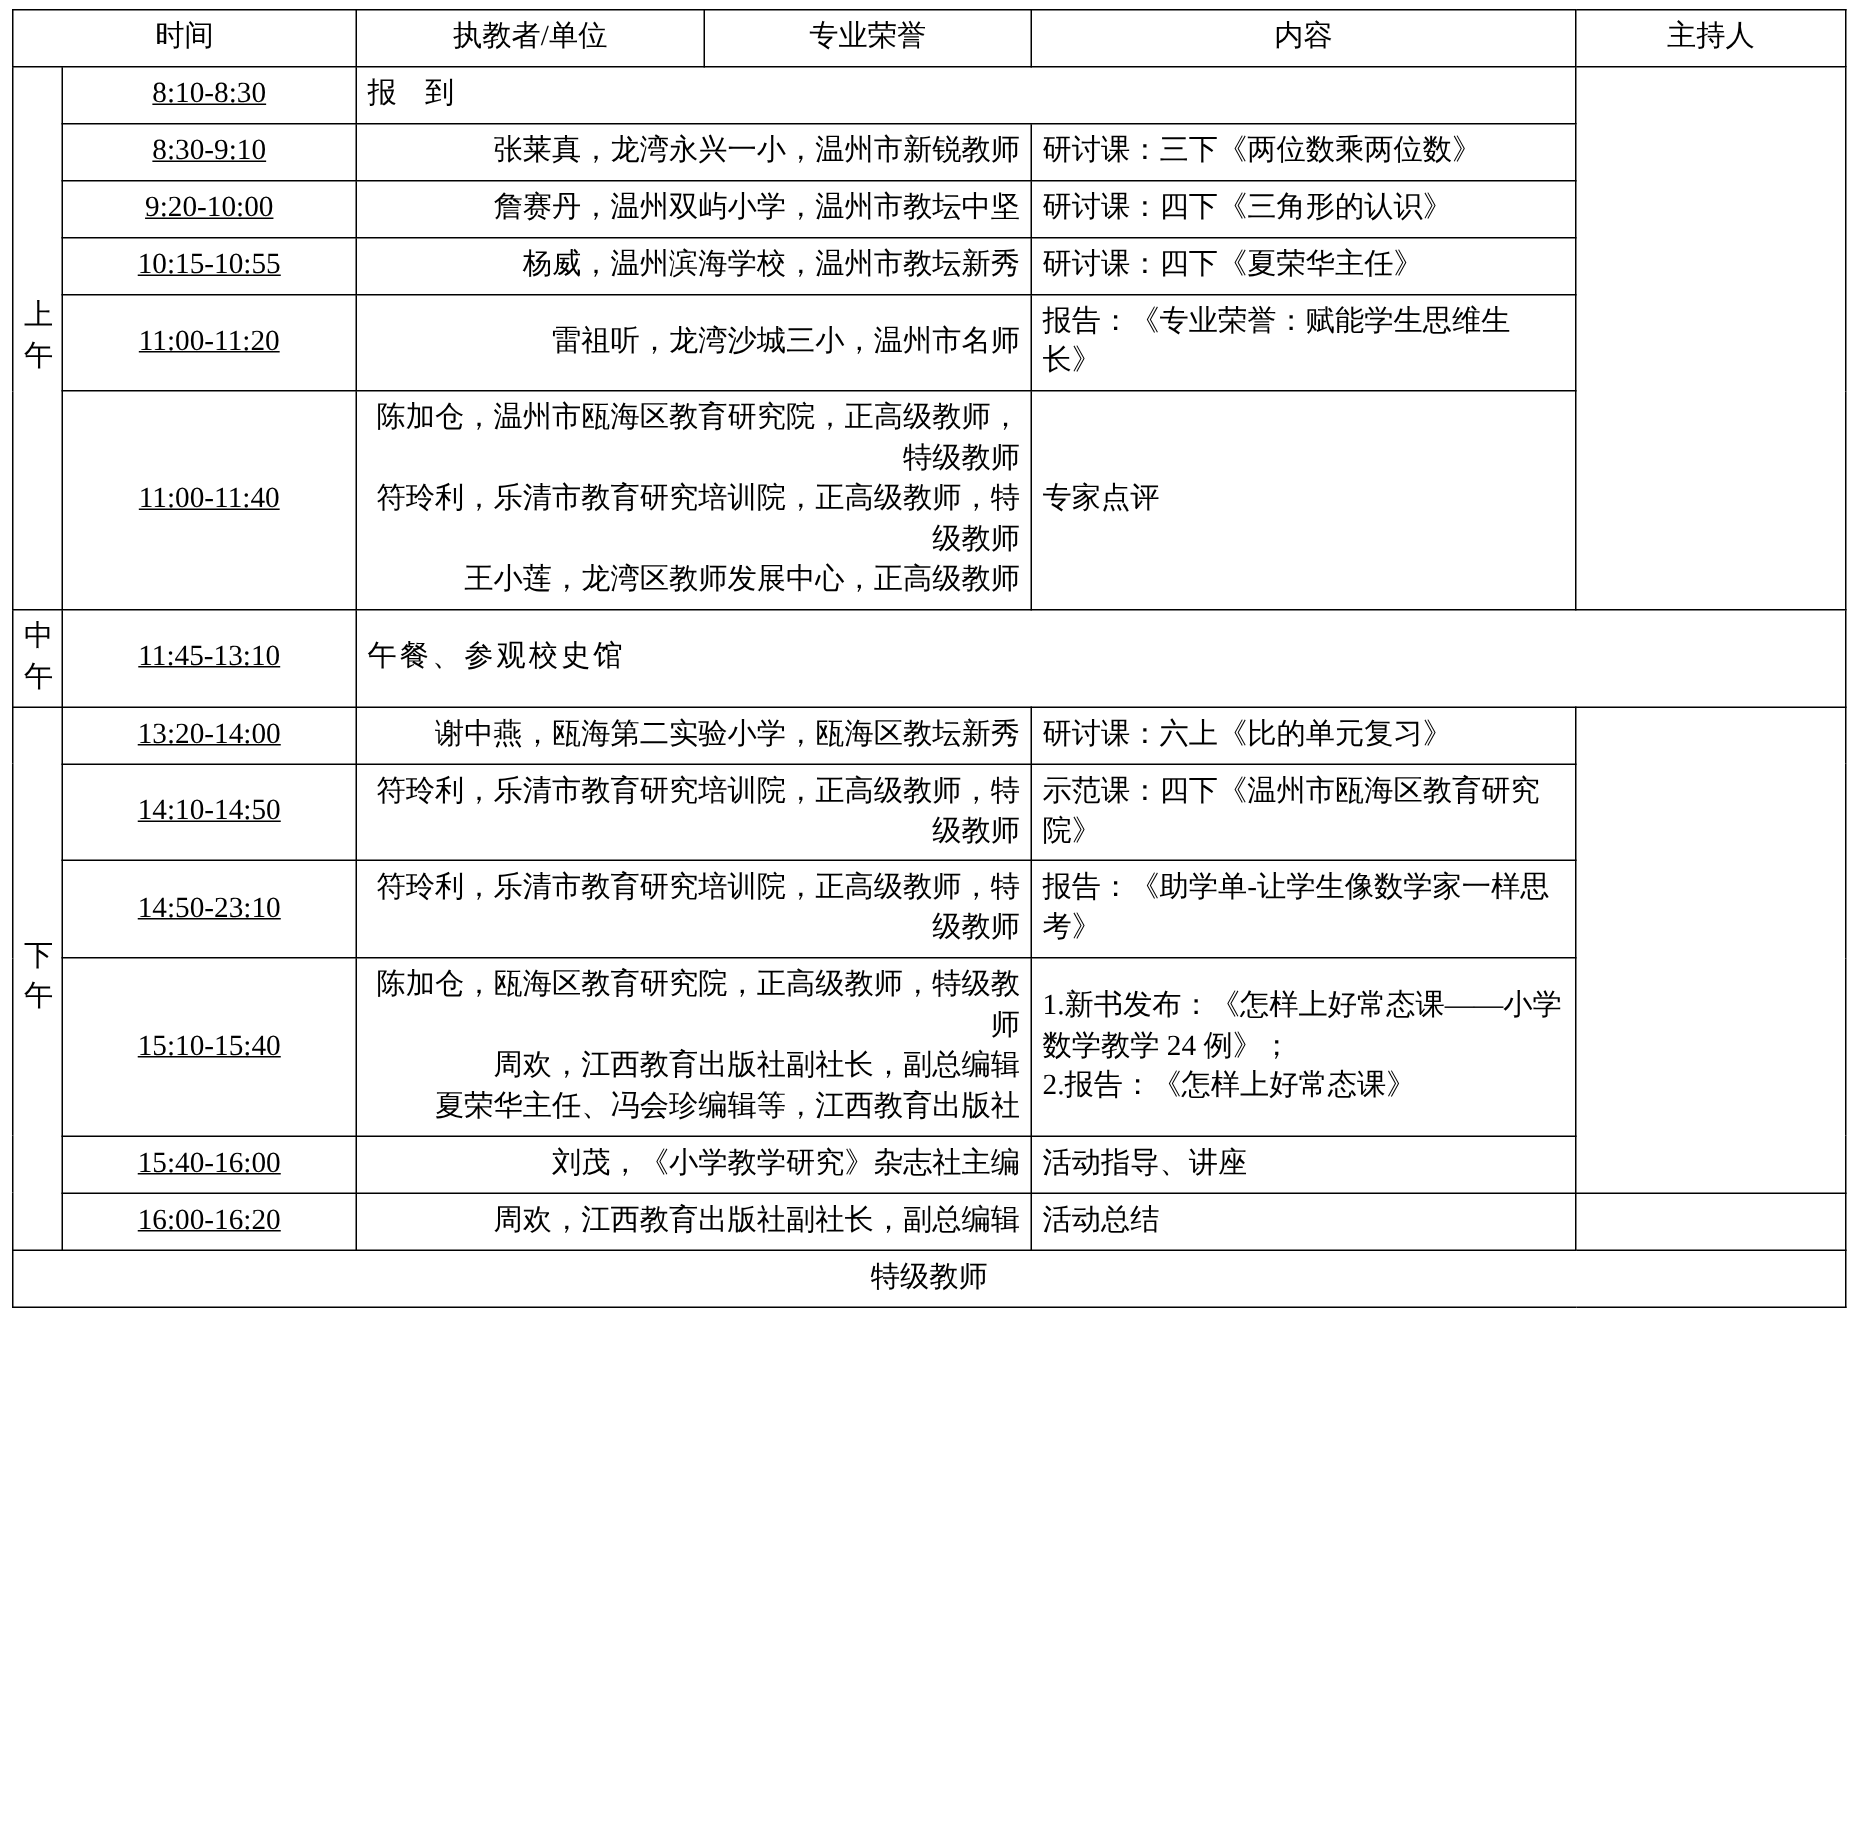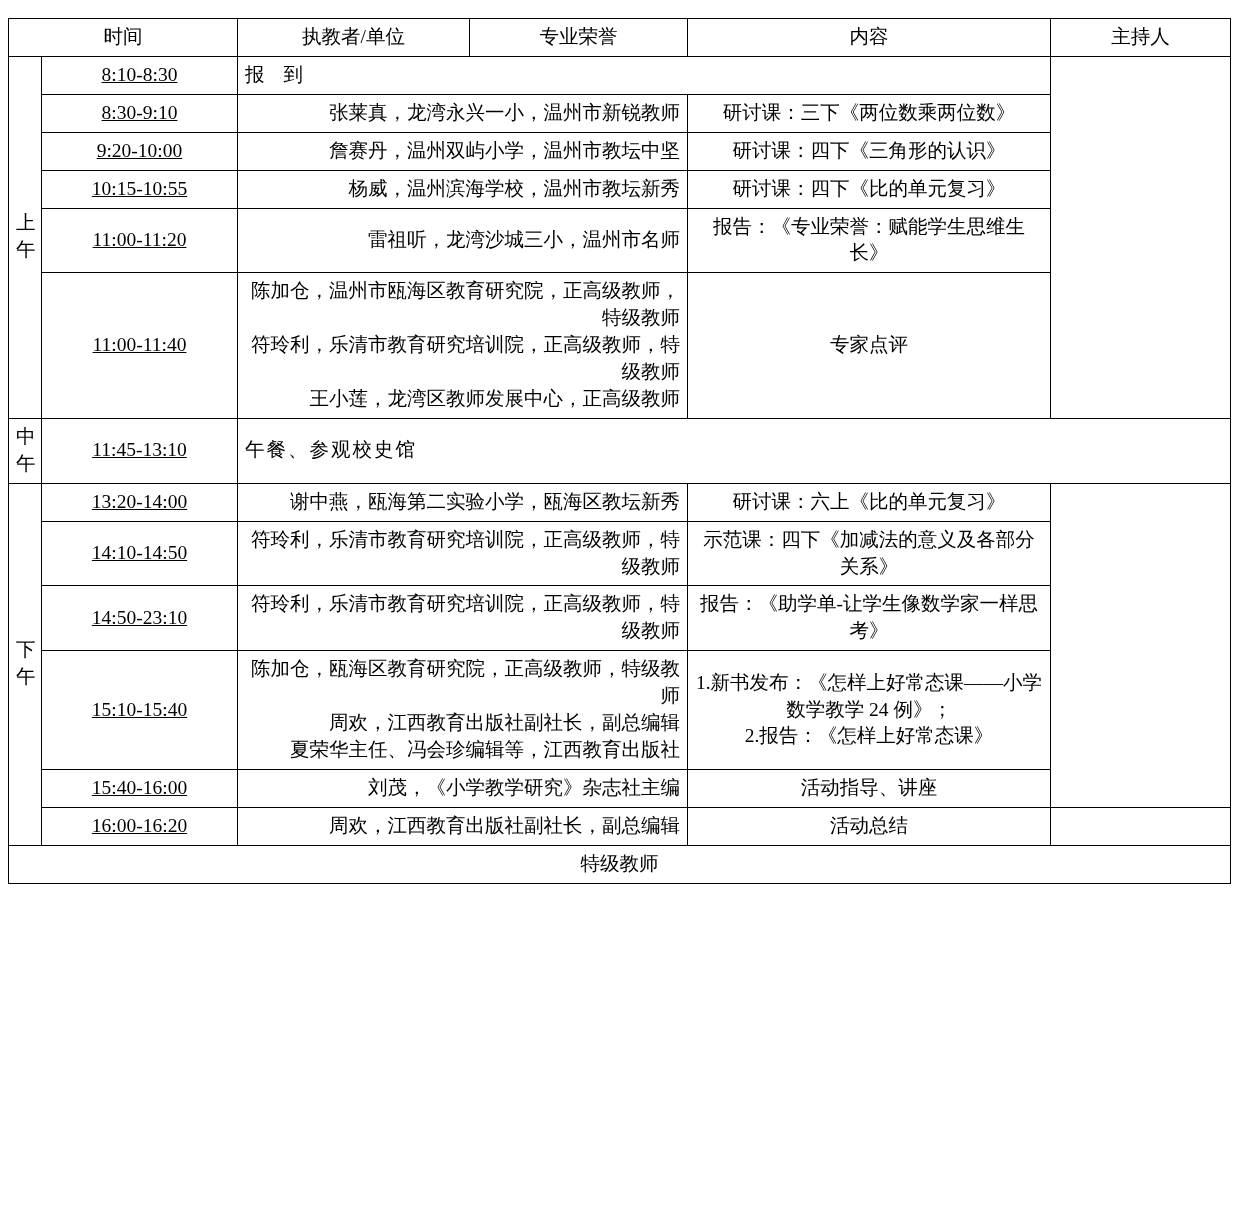--- a/index.html
+++ b/index.html
@@ -16,21 +16,20 @@
     height: 1222px;
     position: relative;
     box-sizing: border-box;
     padding: 6px 8px 0 8px;
     overflow: hidden;
   }
   table.schedule {
     border-collapse: collapse;
     width: 1222px;
     table-layout: fixed;
-    margin-top: 12px;
   }
   table.schedule td {
     border: 1px solid #000000;
     font-size: 19.5px;
     line-height: 1.38;
     padding: 5px 7px;
     vertical-align: middle;
     word-break: break-word;
   }
   
@@ -64,21 +63,21 @@
     font-size: 20px;
     letter-spacing: 2px;
   }
   .wide-space {
     letter-spacing: 7px;
   }
   .cellwrap {
     text-align: right;
   }
   .content-cell {
-    text-align: center;
+    text-align: left;
   }
   .multi {
     white-space: pre-line;
   }
   .host { background: #ffffff; }
   .bottom-strip {
     text-align: center;
     font-size: 20px;
     padding: 12px 4px;
   }
@@ -119,21 +118,21 @@
         <td class="content-cell">研讨课：三下《两位数乘两位数》</td>
       </tr>
       <tr>
         <td class="time">9:20-10:00</td>
         <td class="cellwrap" colspan="2">詹赛丹，温州双屿小学，温州市教坛中坚</td>
         <td class="content-cell">研讨课：四下《三角形的认识》</td>
       </tr>
       <tr>
         <td class="time">10:15-10:55</td>
         <td class="cellwrap" colspan="2">杨威，温州滨海学校，温州市教坛新秀</td>
-        <td class="content-cell">研讨课：四下《比的单元复习》</td>
+        <td class="content-cell">研讨课：四下《夏荣华主任》</td>
       </tr>
       <tr>
         <td class="time">11:00-11:20</td>
         <td class="cellwrap" colspan="2">雷祖听，龙湾沙城三小，温州市名师</td>
         <td class="content-cell">报告：《专业荣誉：赋能学生思维生长》</td>
       </tr>
       <tr>
         <td class="time">11:00-11:40</td>
         <td class="cellwrap multi" colspan="2">陈加仓，温州市瓯海区教育研究院，正高级教师，特级教师
 符玲利，乐清市教育研究培训院，正高级教师，特级教师
@@ -152,21 +151,21 @@
         <td class="session multi" rowspan="6">下
 午</td>
         <td class="time">13:20-14:00</td>
         <td class="cellwrap" colspan="2">谢中燕，瓯海第二实验小学，瓯海区教坛新秀</td>
         <td class="content-cell">研讨课：六上《比的单元复习》</td>
         <td class="host" rowspan="5"></td>
       </tr>
       <tr>
         <td class="time">14:10-14:50</td>
         <td class="cellwrap" colspan="2">符玲利，乐清市教育研究培训院，正高级教师，特级教师</td>
-        <td class="content-cell">示范课：四下《加减法的意义及各部分关系》</td>
+        <td class="content-cell">示范课：四下《温州市瓯海区教育研究院》</td>
       </tr>
       <tr>
         <td class="time">14:50-23:10</td>
         <td class="cellwrap" colspan="2">符玲利，乐清市教育研究培训院，正高级教师，特级教师</td>
         <td class="content-cell">报告：《助学单-让学生像数学家一样思考》</td>
       </tr>
       <tr>
         <td class="time">15:10-15:40</td>
         <td class="cellwrap multi" colspan="2">陈加仓，瓯海区教育研究院，正高级教师，特级教师
 周欢，江西教育出版社副社长，副总编辑

